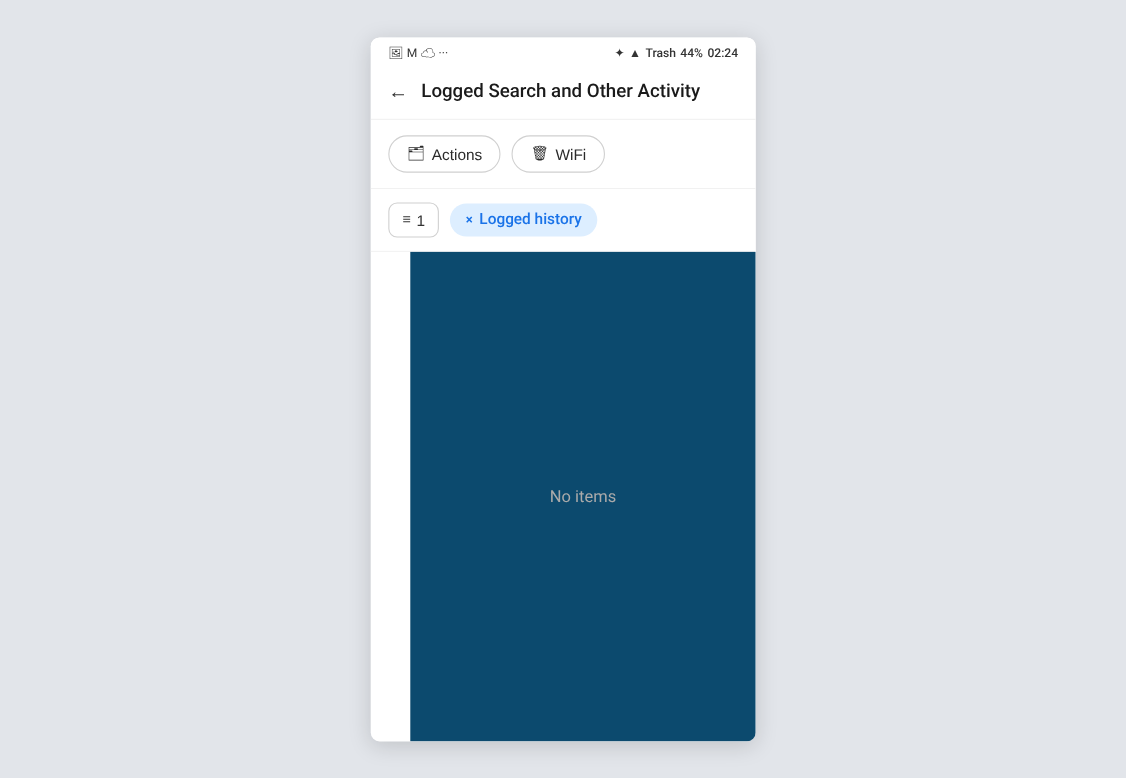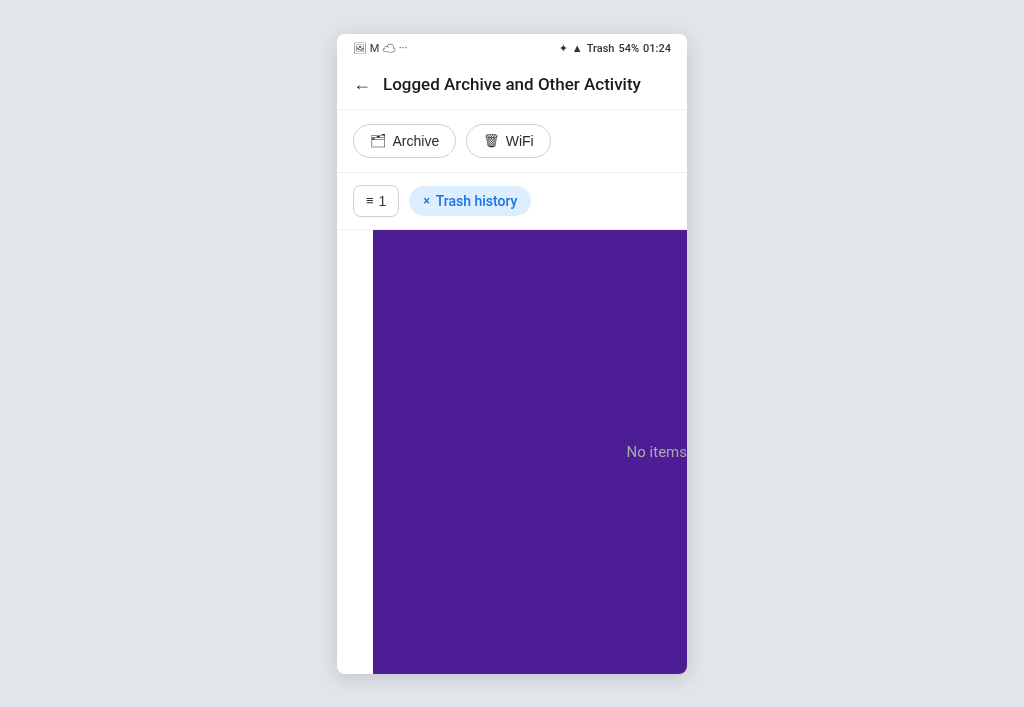--- a/index.html
+++ b/index.html
@@ -147,22 +147,22 @@
       font-size: 12px;
       color: #1a73e8;
       font-weight: bold;
     }
 
     
     .content-area {
       flex: 1;
       display: flex;
       align-items: center;
-      justify-content: flex-end;
-      background: #4c1d95;
+      justify-content: center;
+      background: #0c4a6e;
       min-height: 400px;
       margin-left: 36px;
     }
 
     .no-items-text {
       font-size: 15px;
       color: #aaaaaa;
     }
   </style>
 </head>
@@ -171,49 +171,49 @@
 <div class="phone-frame">
 
   <div class="status-bar">
     <div class="status-left">
       <span class="status-icon">🖼 M ☁ ···</span>
     </div>
     <div class="status-right">
       <span>✦</span>
       <span>▲</span>
       <span>Trash</span>
-      <span>54%</span>
-      <span>01:24</span>
+      <span>44%</span>
+      <span>02:24</span>
     </div>
   </div>
 
   <div class="header">
     <div class="back-btn">←</div>
-    <span class="header-title">Logged Archive and Other Activity</span>
+    <span class="header-title">Logged Search and Other Activity</span>
   </div>
 
   <div class="filter-bar">
     <button class="filter-chip">
       <span class="chip-icon">🗂</span>
-      <span>Archive</span>
+      <span>Actions</span>
     </button>
     <button class="filter-chip">
       <span class="chip-icon">🗑</span>
       <span>WiFi</span>
     </button>
   </div>
 
   <div class="active-filters">
     <button class="filter-count-btn">
       <span class="filter-count-icon">≡</span>
       <span>1</span>
     </button>
     <div class="search-history-tag">
       <span class="x-icon">×</span>
-      <span>Trash history</span>
+      <span>Logged history</span>
     </div>
   </div>
 
   <div class="content-area">
     <span class="no-items-text">No items</span>
   </div>
 
 </div>
 
 </body></html>

